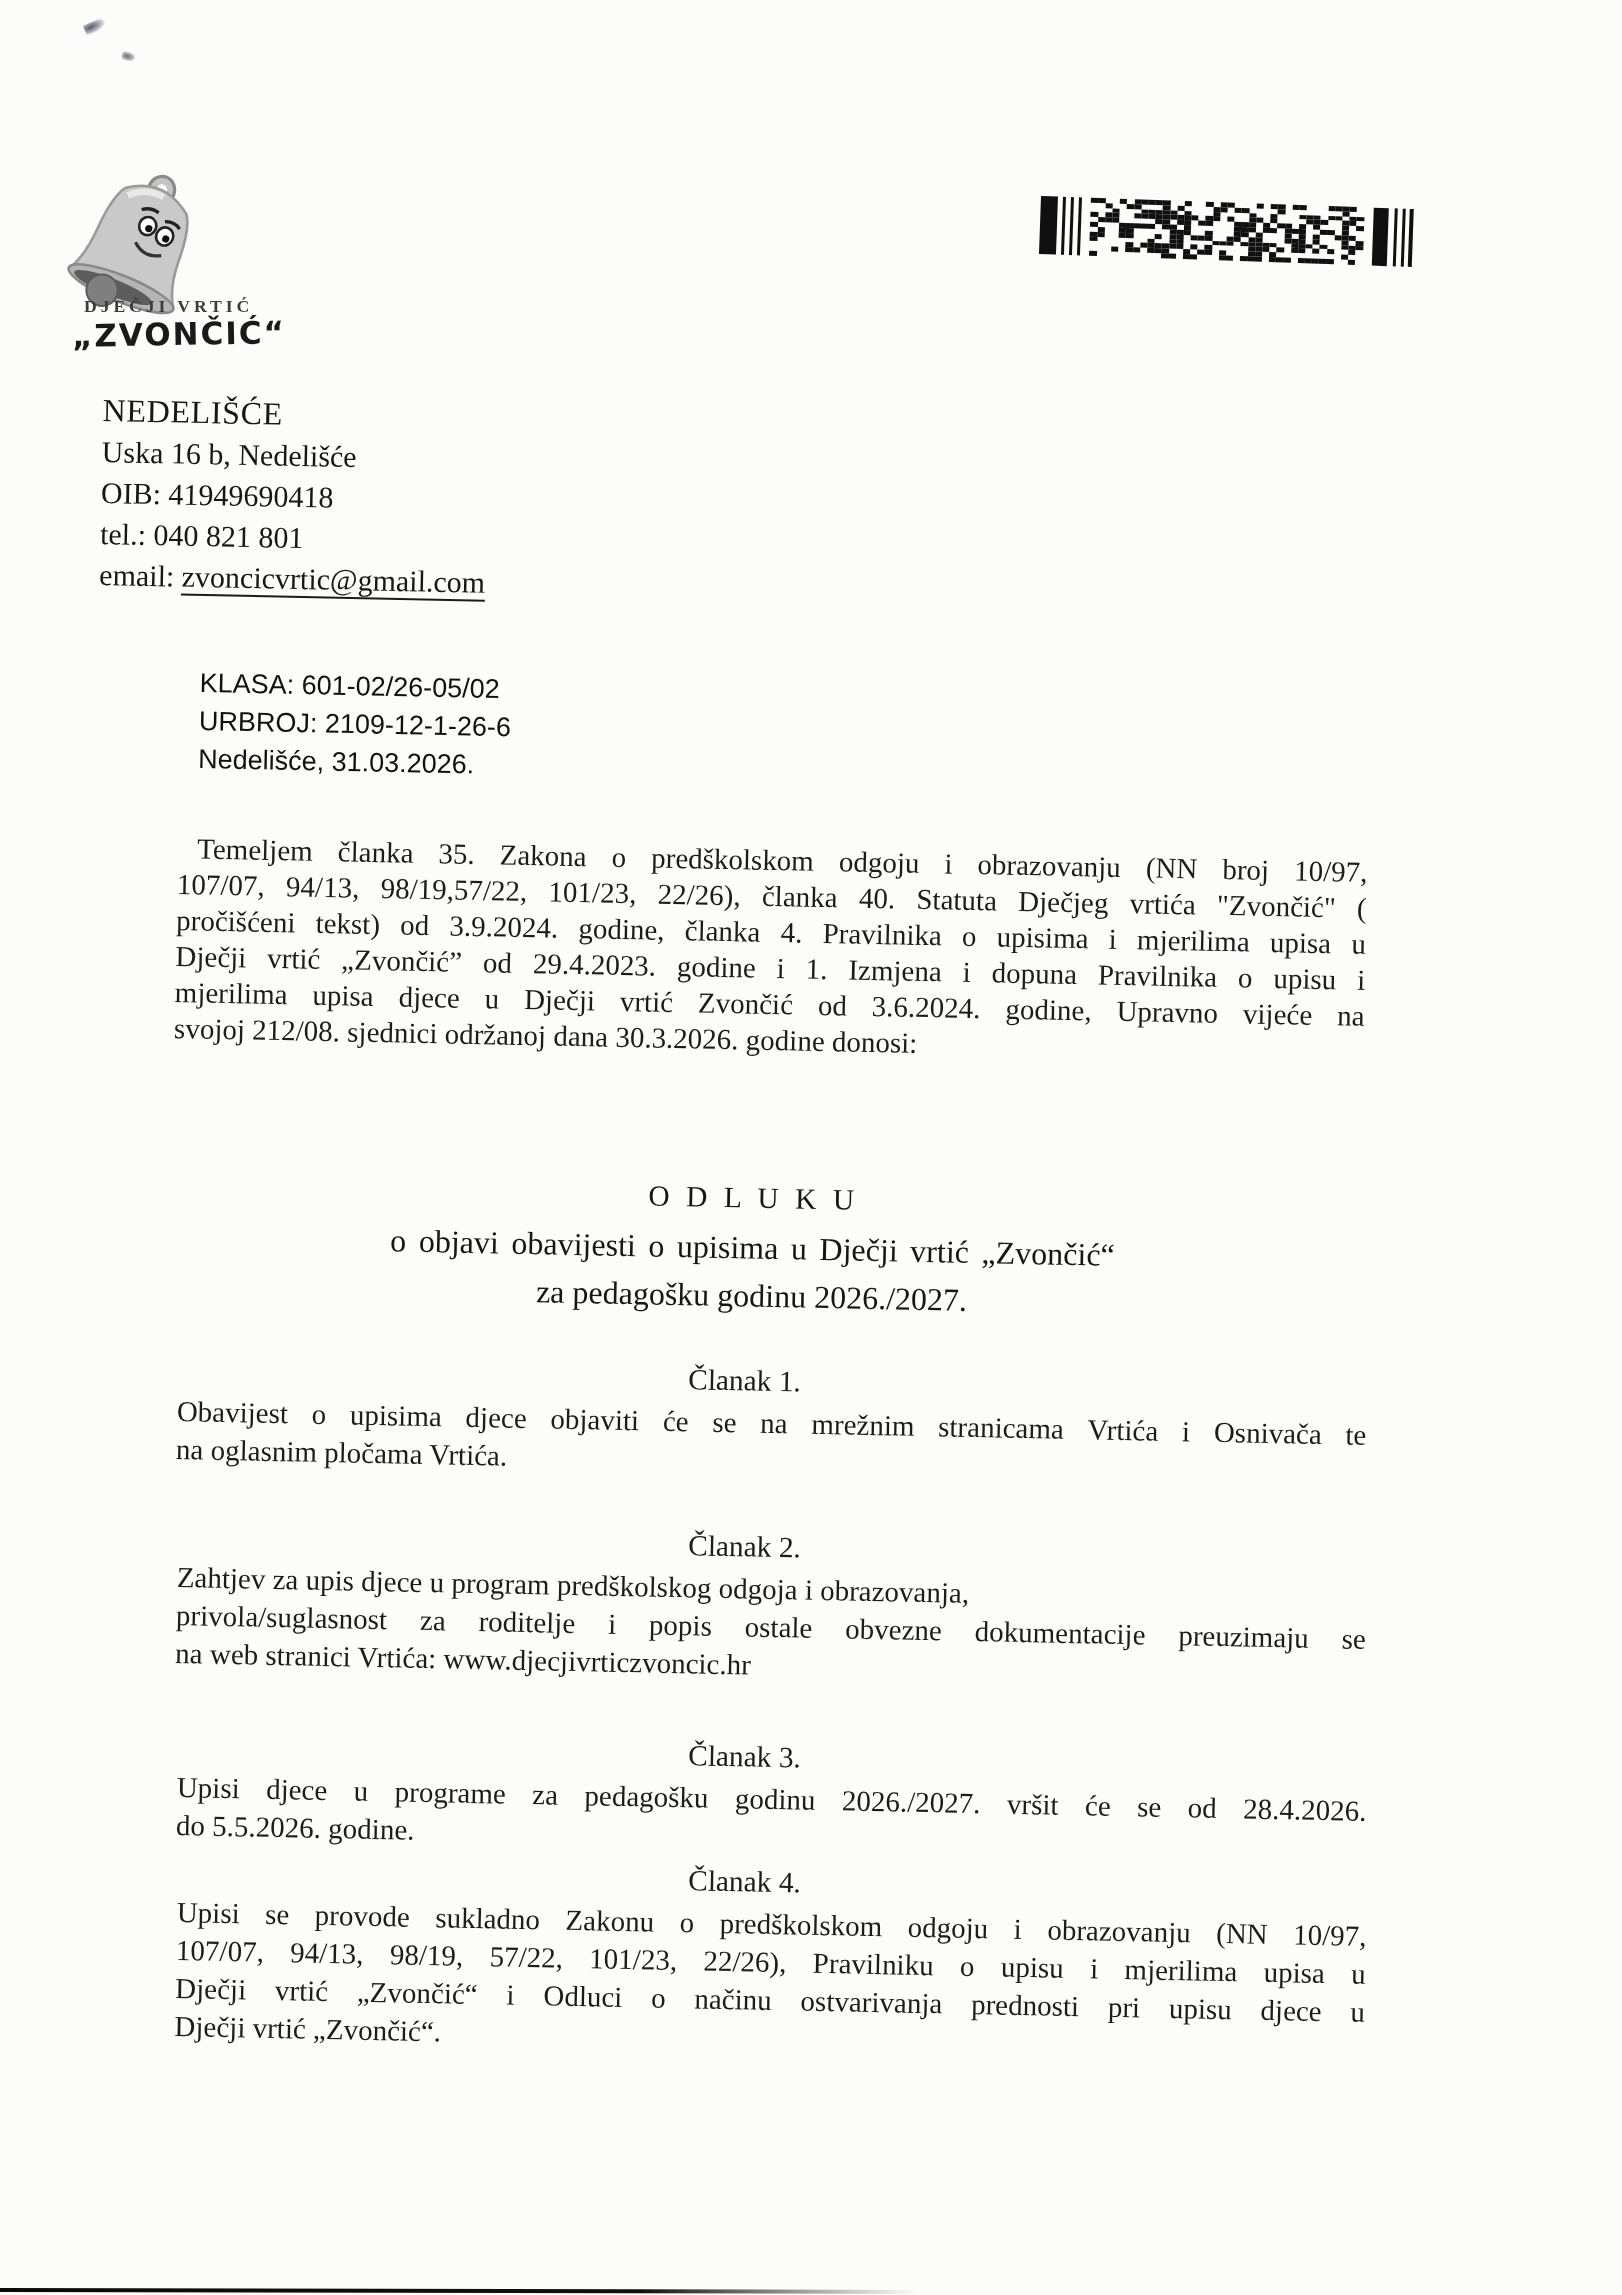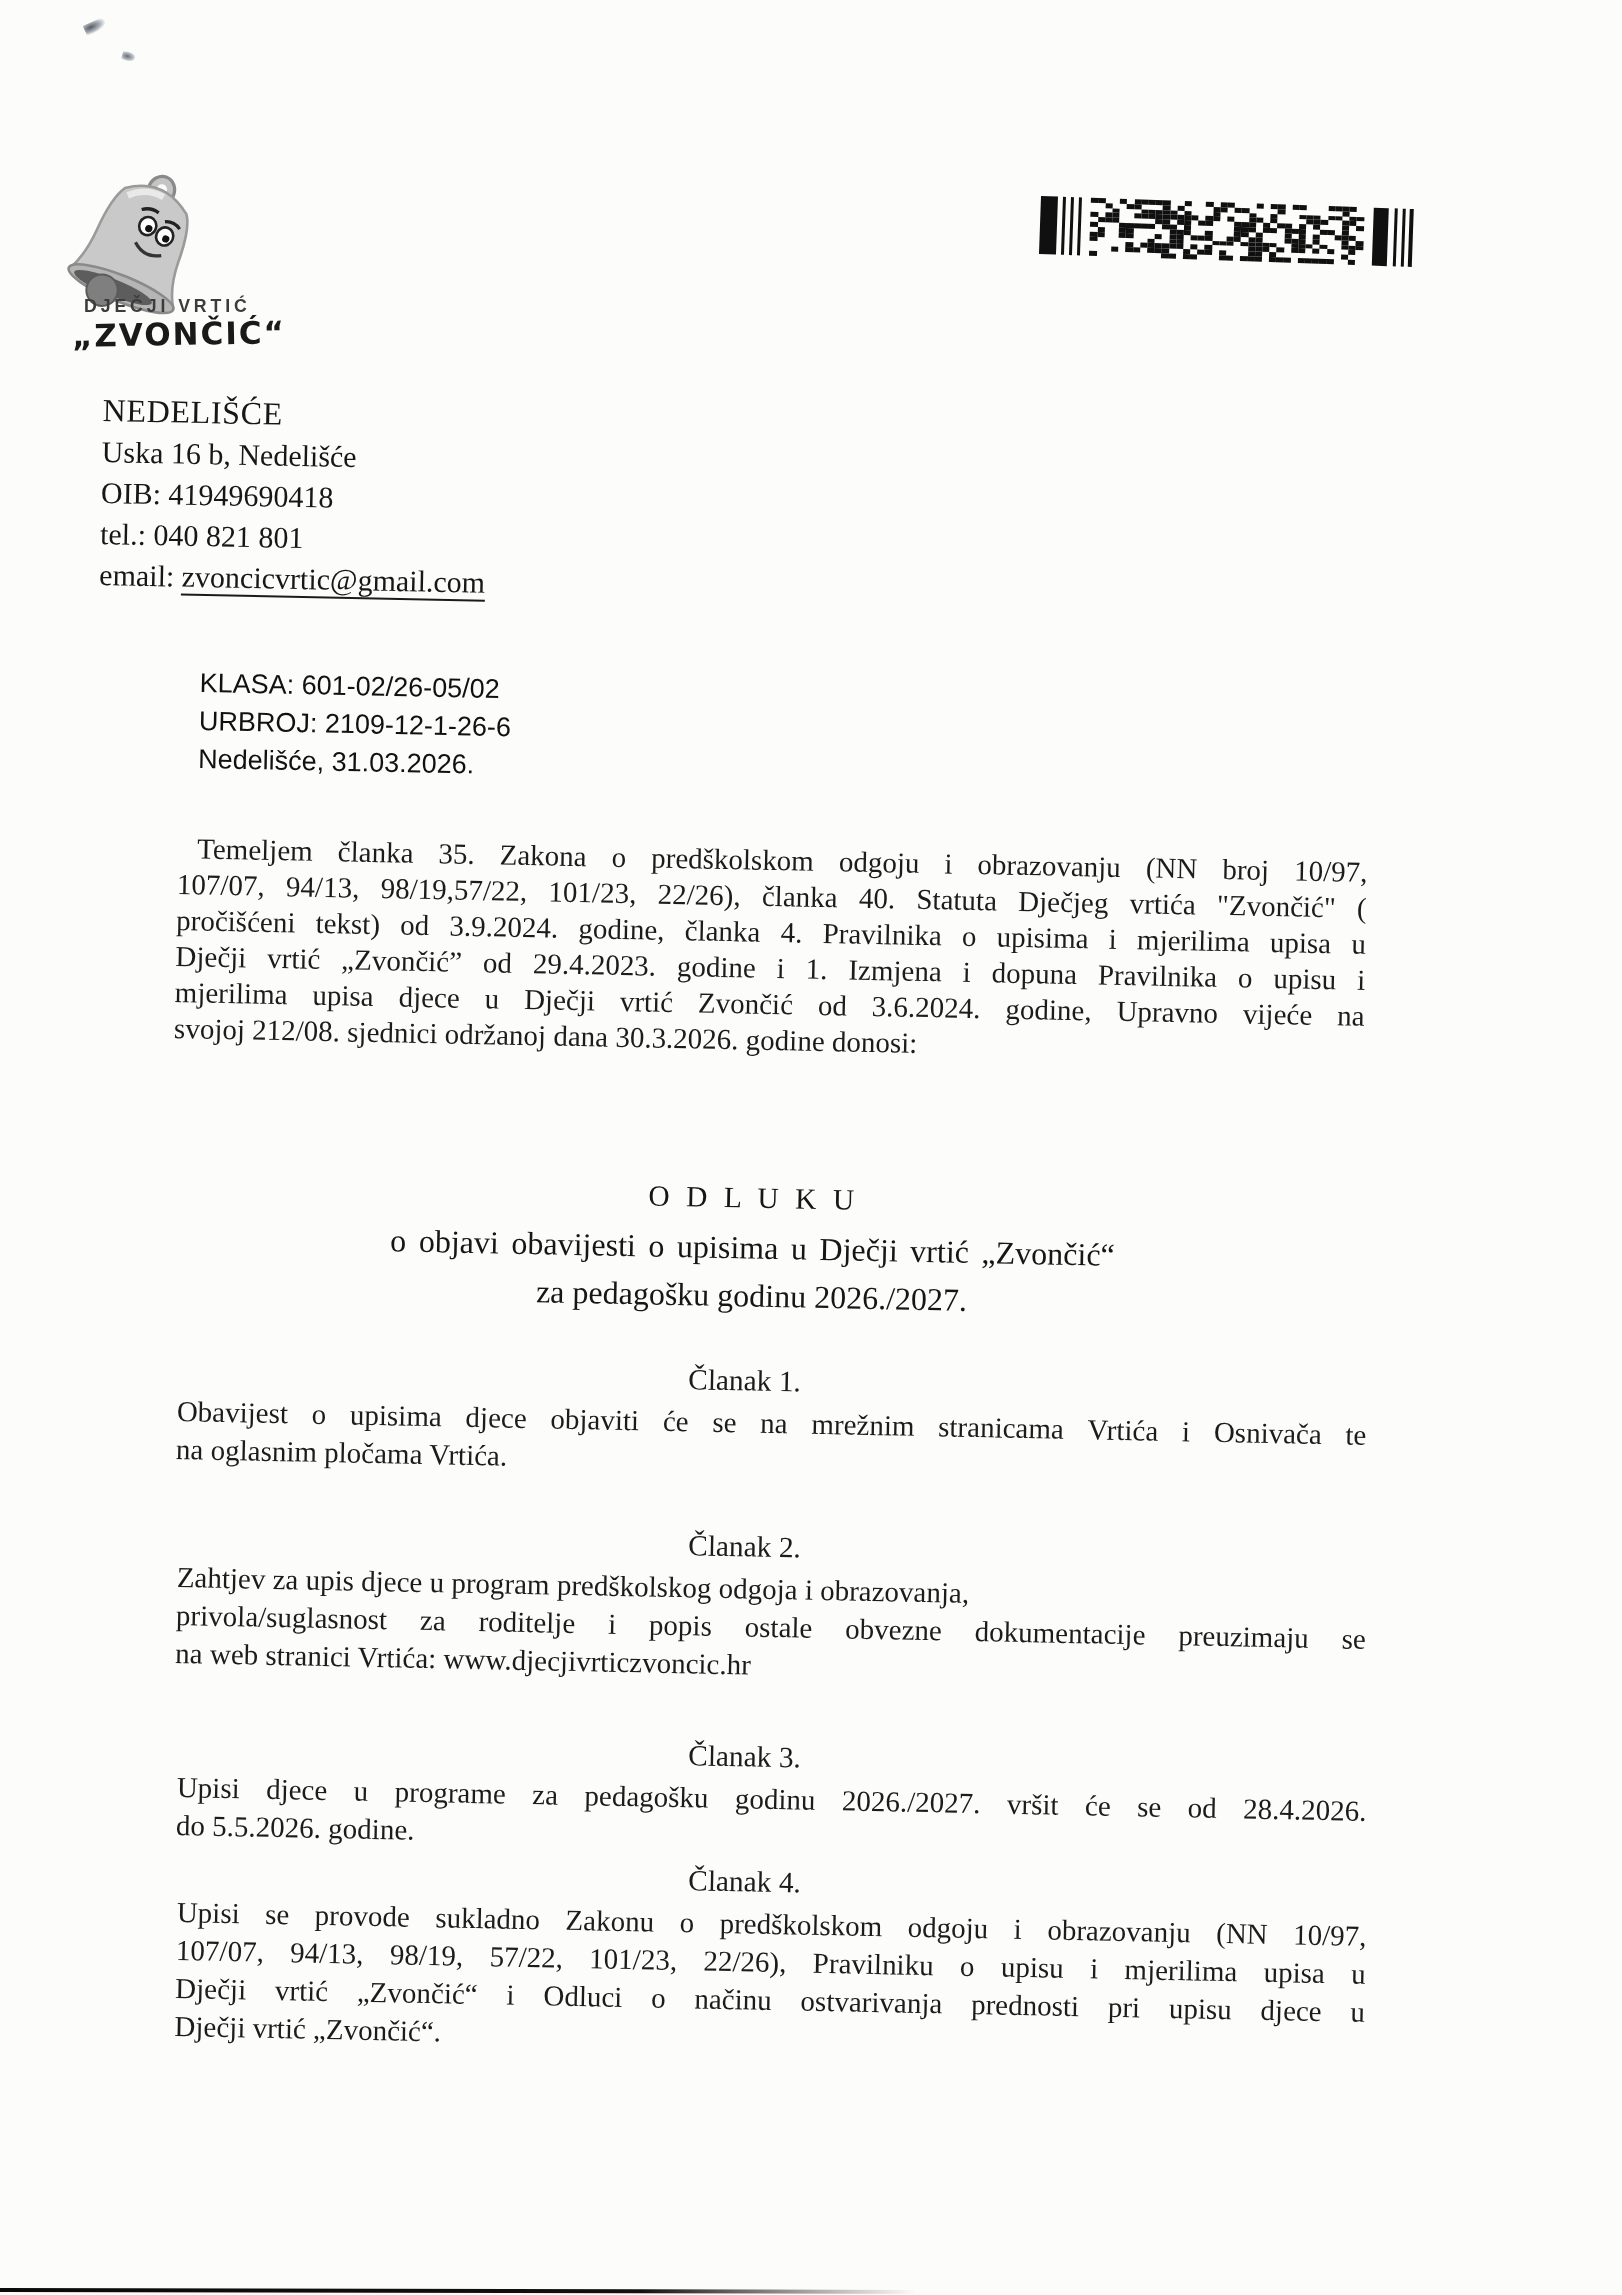--- a/index.html
+++ b/index.html
@@ -21,21 +21,21 @@
   .smudge2{position:absolute;left:122px;top:52px;width:13px;height:9.2px;
     background:radial-gradient(ellipse at 40% 50%, #454a52 0%, #aab0b8 55%, transparent 80%);
     transform:rotate(14deg);opacity:.8;}
   .bottomline{position:absolute;left:0;top:2288px;width:916px;height:3.9px;
     background:linear-gradient(to right,#0a0a0a 0%,#111 70%,rgba(20,20,20,.25) 92%,transparent 100%);
     transform:rotate(0.12deg);transform-origin:0 0;}
 
   
   .bell{position:absolute;left:56px;top:160px;width:157px;height:177px;}
   .brand1{position:absolute;left:84px;top:296px;
-    font-family:Liberation Sans, sans-serif;
+    font-family:Liberation Serif, serif;
     font-size:17.7px;font-weight:700;letter-spacing:3.9px;color:#3c3c3c;}
   .brand2{position:absolute;left:72px;top:316px;
     font-family:"DejaVu Sans","Liberation Sans",sans-serif;
     font-size:31px;font-weight:800;letter-spacing:2px;color:#1a1a1a;
     transform:rotate(-1deg);}
 
   
   .barcode{position:absolute;left:1040px;top:196px;width:407px;height:58px;
     display:flex;align-items:stretch;transform:rotate(2deg);transform-origin:0 50%;}
   .bc-bar{background:#101010;height:100%;}

